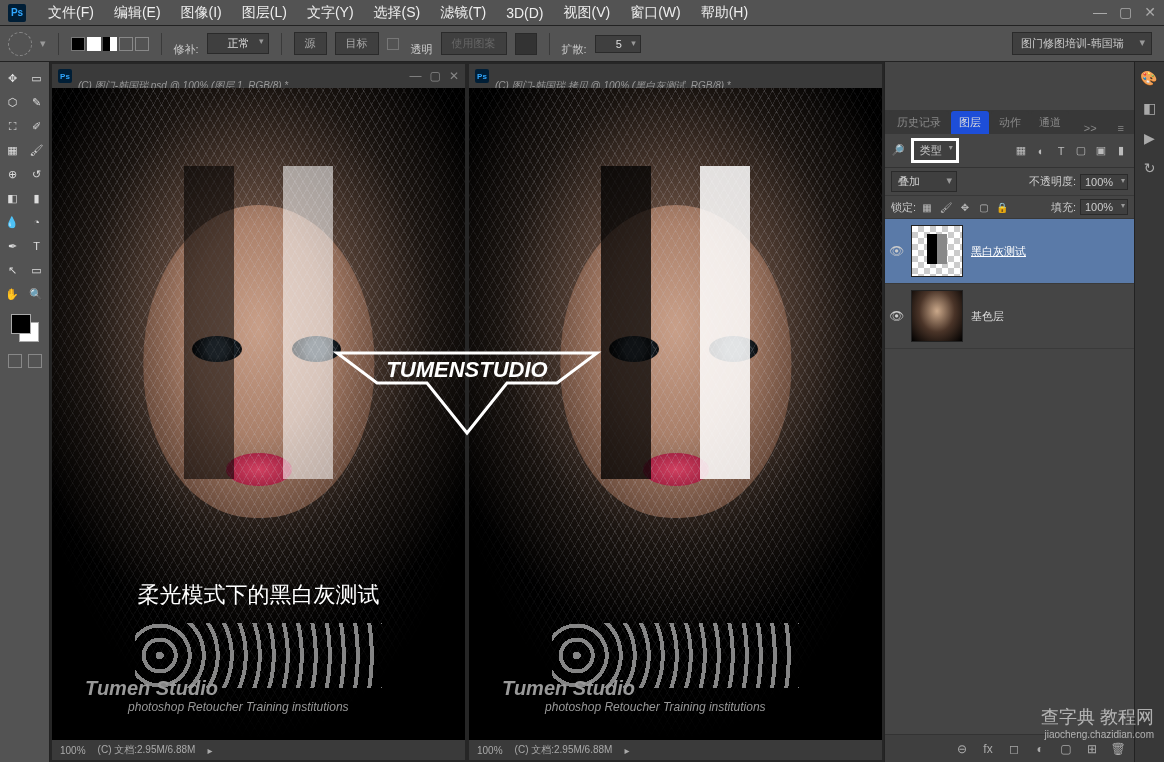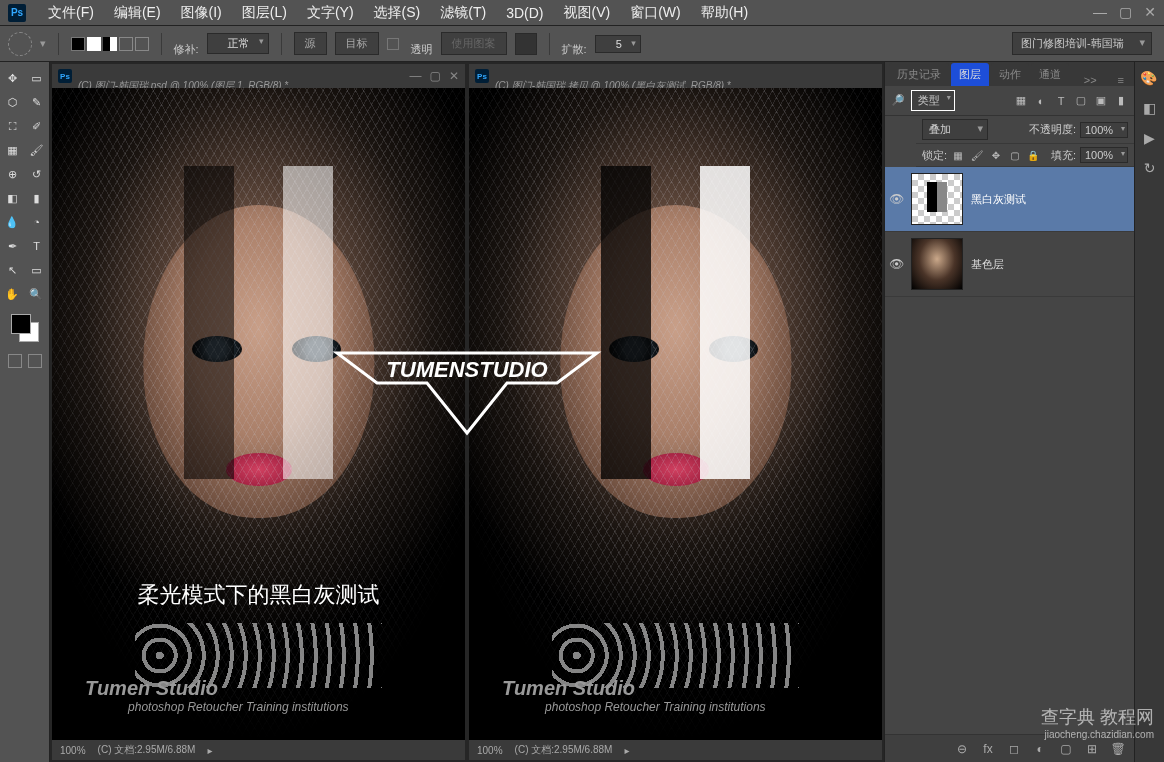--- a/index.html
+++ b/index.html
@@ -72,42 +72,42 @@
 .pearls { position: absolute; bottom: 8%; left: 20%; width: 60%; height: 10%; background: repeating-radial-gradient(circle at 10% 50%, #ddd 0 4px, transparent 4px 14px); opacity: 0.6; }
 
 .watermark-logo { position: absolute; left: 50%; top: 46%; transform: translate(-50%, -50%); z-index: 20; pointer-events: none; }
 .watermark-logo svg { width: 280px; height: 120px; }
 
 .status-bar { height: 20px; background: #3a3a3a; display: flex; align-items: center; padding: 0 8px; gap: 12px; font-size: 10px; color: #aaa; }
 
 
 .right-panels { width: 280px; background: #454545; border-left: 1px solid #222; display: flex; }
 .panel-content { flex: 1; display: flex; flex-direction: column; }
-.panel-tabs { height: 24px; display: flex; align-items: flex-end; background: #383838; padding: 0 4px; gap: 2px; }
+.panel-tabs { height: 24px; display: flex; align-items: flex-end; background: #383838; padding: 0 4px; gap: 2px; margin-top: 48px; }
 .panel-tab { padding: 4px 8px; background: #383838; color: #888; font-size: 11px; cursor: pointer; border-top-left-radius: 3px; border-top-right-radius: 3px; }
 .panel-tab.active { background: #1d4ed8; color: #ddd; }
 .panel-tab-more { margin-left: auto; color: #888; padding: 0 6px; cursor: pointer; }
 .layers-panel { flex: 1; display: flex; flex-direction: column; background: #454545; }
 .layer-filter-row { display: flex; align-items: center; padding: 4px 6px; gap: 6px; border-bottom: 1px solid #333; }
-.layer-filter-row .filter-dd { background: #3f3f3f; border: 1px solid #ffffff; padding: 2px 14px 2px 6px; position: relative; }
+.layer-filter-row .filter-dd { background: #3f3f3f; border: 3px solid #ffffff; padding: 2px 14px 2px 6px; position: relative; }
 .layer-filter-row .filter-dd::after { content: "▾"; position: absolute; right: 3px; font-size: 8px; color: #999; }
 .filter-icons { display: flex; gap: 6px; margin-left: auto; }
 .filter-icons span { width: 14px; height: 14px; display: flex; align-items: center; justify-content: center; color: #bbb; font-size: 11px; }
-.blend-row, .lock-row { display: flex; align-items: center; padding: 3px 6px; gap: 4px; border-bottom: 1px solid #383838; font-size: 11px; margin-left: 31px; }
+.blend-row, .lock-row { display: flex; align-items: center; padding: 3px 6px; gap: 4px; border-bottom: 1px solid #383838; font-size: 11px; }
 .blend-dd { background: #3f3f3f; border: 1px solid #2a2a2a; padding: 2px 20px 2px 6px; position: relative; min-width: 66px; }
 .blend-dd::after { content: "▾"; position: absolute; right: 4px; color: #999; }
 .opacity-ctrl { margin-left: auto; display: flex; align-items: center; gap: 4px; }
 .opacity-input { background: #3f3f3f; border: 1px solid #2a2a2a; padding: 1px 12px 1px 4px; width: 48px; position: relative; }
 .opacity-input::after { content: "▾"; position: absolute; right: 2px; color: #999; font-size: 8px; }
 .lock-icons { display: flex; gap: 5px; }
 .lock-icons span { width: 14px; height: 14px; display: flex; align-items: center; justify-content: center; color: #bbb; font-size: 10px; }
 .layer-list { flex: 1; overflow-y: auto; }
 .layer-item { display: flex; align-items: center; padding: 6px 4px; gap: 8px; border-bottom: 1px solid #3a3a3a; }
 .layer-item.selected { background: #5a7aa8; }
-.layer-item.selected .layer-name { color: #fff; }
+.layer-item.selected .layer-name { color: #fff; text-decoration: underline; }
 .layer-eye { width: 14px; color: #ccc; font-size: 12px; text-align: center; cursor: pointer; }
 .layer-thumb { width: 52px; height: 52px; border: 1px solid #222; background: #fff; position: relative; }
 .layer-thumb.checker { background: repeating-conic-gradient(#ccc 0 25%, #fff 0 50%) 0 0/12px 12px; }
 .layer-thumb .thumb-bars { position: absolute; left: 30%; top: 15%; width: 40%; height: 60%; display: flex; }
 .layer-thumb .thumb-bars div:first-child { flex:1; background:#000; }
 .layer-thumb .thumb-bars div:last-child { flex:1; background:#888; }
 .layer-thumb.portrait-thumb { background: radial-gradient(ellipse at 50% 40%, #caa88a 0%, #4a3428 50%, #000 100%); }
 .layer-name { color: #ddd; font-size: 11px; }
 .layer-footer { height: 28px; border-top: 1px solid #333; display: flex; align-items: center; justify-content: flex-end; gap: 10px; padding: 0 8px; background: #3f3f3f; }
 .layer-footer span { color: #aaa; font-size: 12px; cursor: pointer; width: 16px; text-align: center; }

